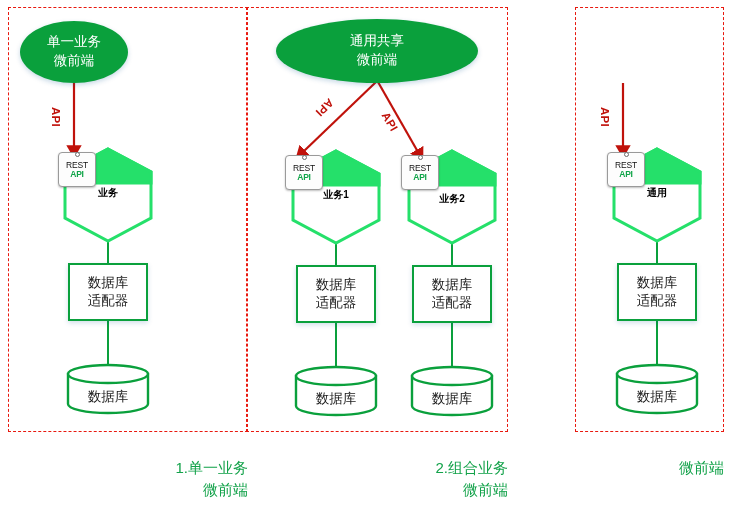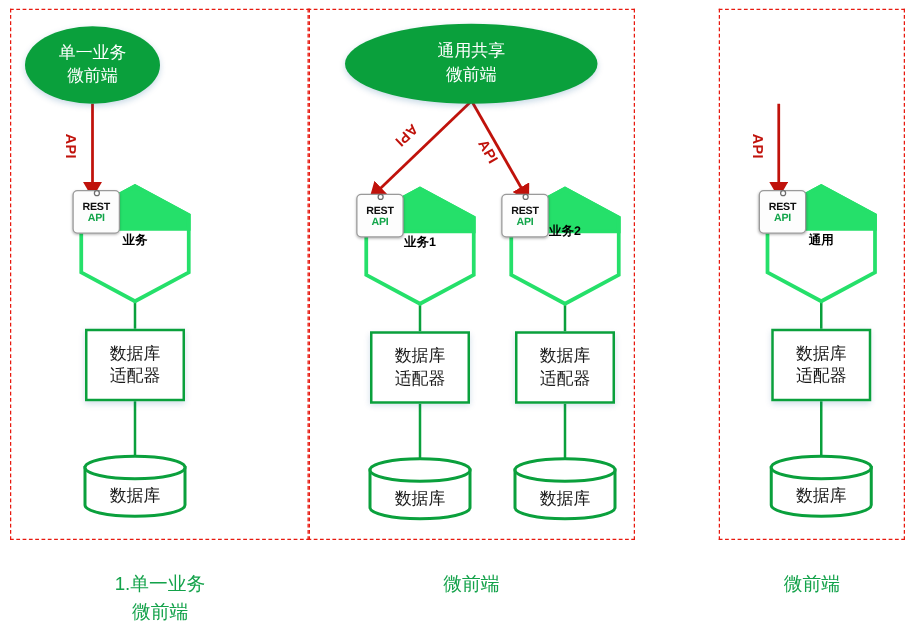--- a/index.html
+++ b/index.html
@@ -73,21 +73,21 @@
     border-radius: 4px;
     display: flex;
     flex-direction: column;
     align-items: center;
     justify-content: center;
     box-shadow: 0 1px 2px rgba(0,0,0,0.25);
     z-index: 8;
   }
   .restapi .r1 {
     font-size: 8.5px;
-    font-weight: bold;
+    font-weight: normal;
     color: #111111;
     letter-spacing: -0.2px;
     line-height: 1.05;
   }
   .restapi .r2 {
     font-size: 8.5px;
     font-weight: bold;
     color: #12a54a;
     letter-spacing: -0.2px;
     line-height: 1.05;
@@ -158,21 +158,21 @@
 
   
   .caption {
     position: absolute;
     text-align: center;
     color: #13a24a;
     font-size: 15px;
     line-height: 1.45;
     white-space: nowrap;
   }
-  .caption .ln { display: block; }
+  .caption .ln { display: block; text-align: right; }
 </style>
 </head>
 <body>
 
 <div id="canvas">
 
   <svg width="736" height="513" style="position:absolute;left:0;top:0;z-index:5;pointer-events:none;overflow:visible;">
     <defs>
       <marker id="arrowhead" markerWidth="6" markerHeight="7" refX="1.2" refY="3.5" orient="auto" markerUnits="strokeWidth">
         <polygon points="0 0, 6 3.5, 0 7" fill="#c0120b"></polygon>
@@ -275,21 +275,21 @@
     </svg>
     <div class="cyllabel" style="top:26px;">数据库</div>
   </div>
 
   <div class="node hex" style="left:403px;top:148px;width:98px;height:98px;">
     <svg width="98" height="98" viewBox="0 0 98 98">
       <path d="M49,3 L92,26 L92,72 L49,95 L6,72 L6,26 Z" fill="#ffffff" stroke="#25e06a" stroke-width="3"></path>
       <path d="M49,3 L92,26 L92,37 L6,37 L6,26 Z" fill="#25e06a" stroke="none"></path>
       <path d="M49,3 L92,26 L92,37 L6,37 L6,26 Z" fill="none" stroke="#25e06a" stroke-width="3"></path>
     </svg>
-    <div class="hexlabel" style="top:13px;">业务2</div>
+    <div class="hexlabel" style="top:26px;">业务2</div>
   </div>
 
   <div class="restapi" style="left:401px;top:155px;width:36px;height:33px;">
     <span class="dot"></span>
     <span class="r1">REST</span>
     <span class="r2">API</span>
   </div>
 
   <div class="vline" style="left:450.5px;top:240px;height:28px;"></div>
 
@@ -302,20 +302,21 @@
 
   <div class="node cyl" style="left:410px;top:366px;width:84px;height:50px;">
     <svg width="84" height="50" viewBox="0 0 84 50">
       <path d="M2,10 L2,40 A40,9 0 0 0 82,40 L82,10 Z" fill="#ffffff" stroke="#0aa03c" stroke-width="2.4"></path>
       <ellipse cx="42" cy="10" rx="40" ry="9" fill="#ffffff" stroke="#0aa03c" stroke-width="2.4"></ellipse>
     </svg>
     <div class="cyllabel" style="top:26px;">数据库</div>
   </div>
 
   <div class="caption" style="left:246px;top:457px;width:262px;">
+    <span class="ln">2.组合业务</span>
     <span class="ln">微前端</span>
   </div>
 
   <div class="panel" style="left:575px;top:7px;width:149px;height:425px;"></div>
 
 
   <div class="apilabel" style="left:611px;top:107px;transform:rotate(90deg);transform-origin:left top;">API</div>
 
   <div class="node hex" style="left:608px;top:146px;width:98px;height:98px;">
     <svg width="98" height="98" viewBox="0 0 98 98">

